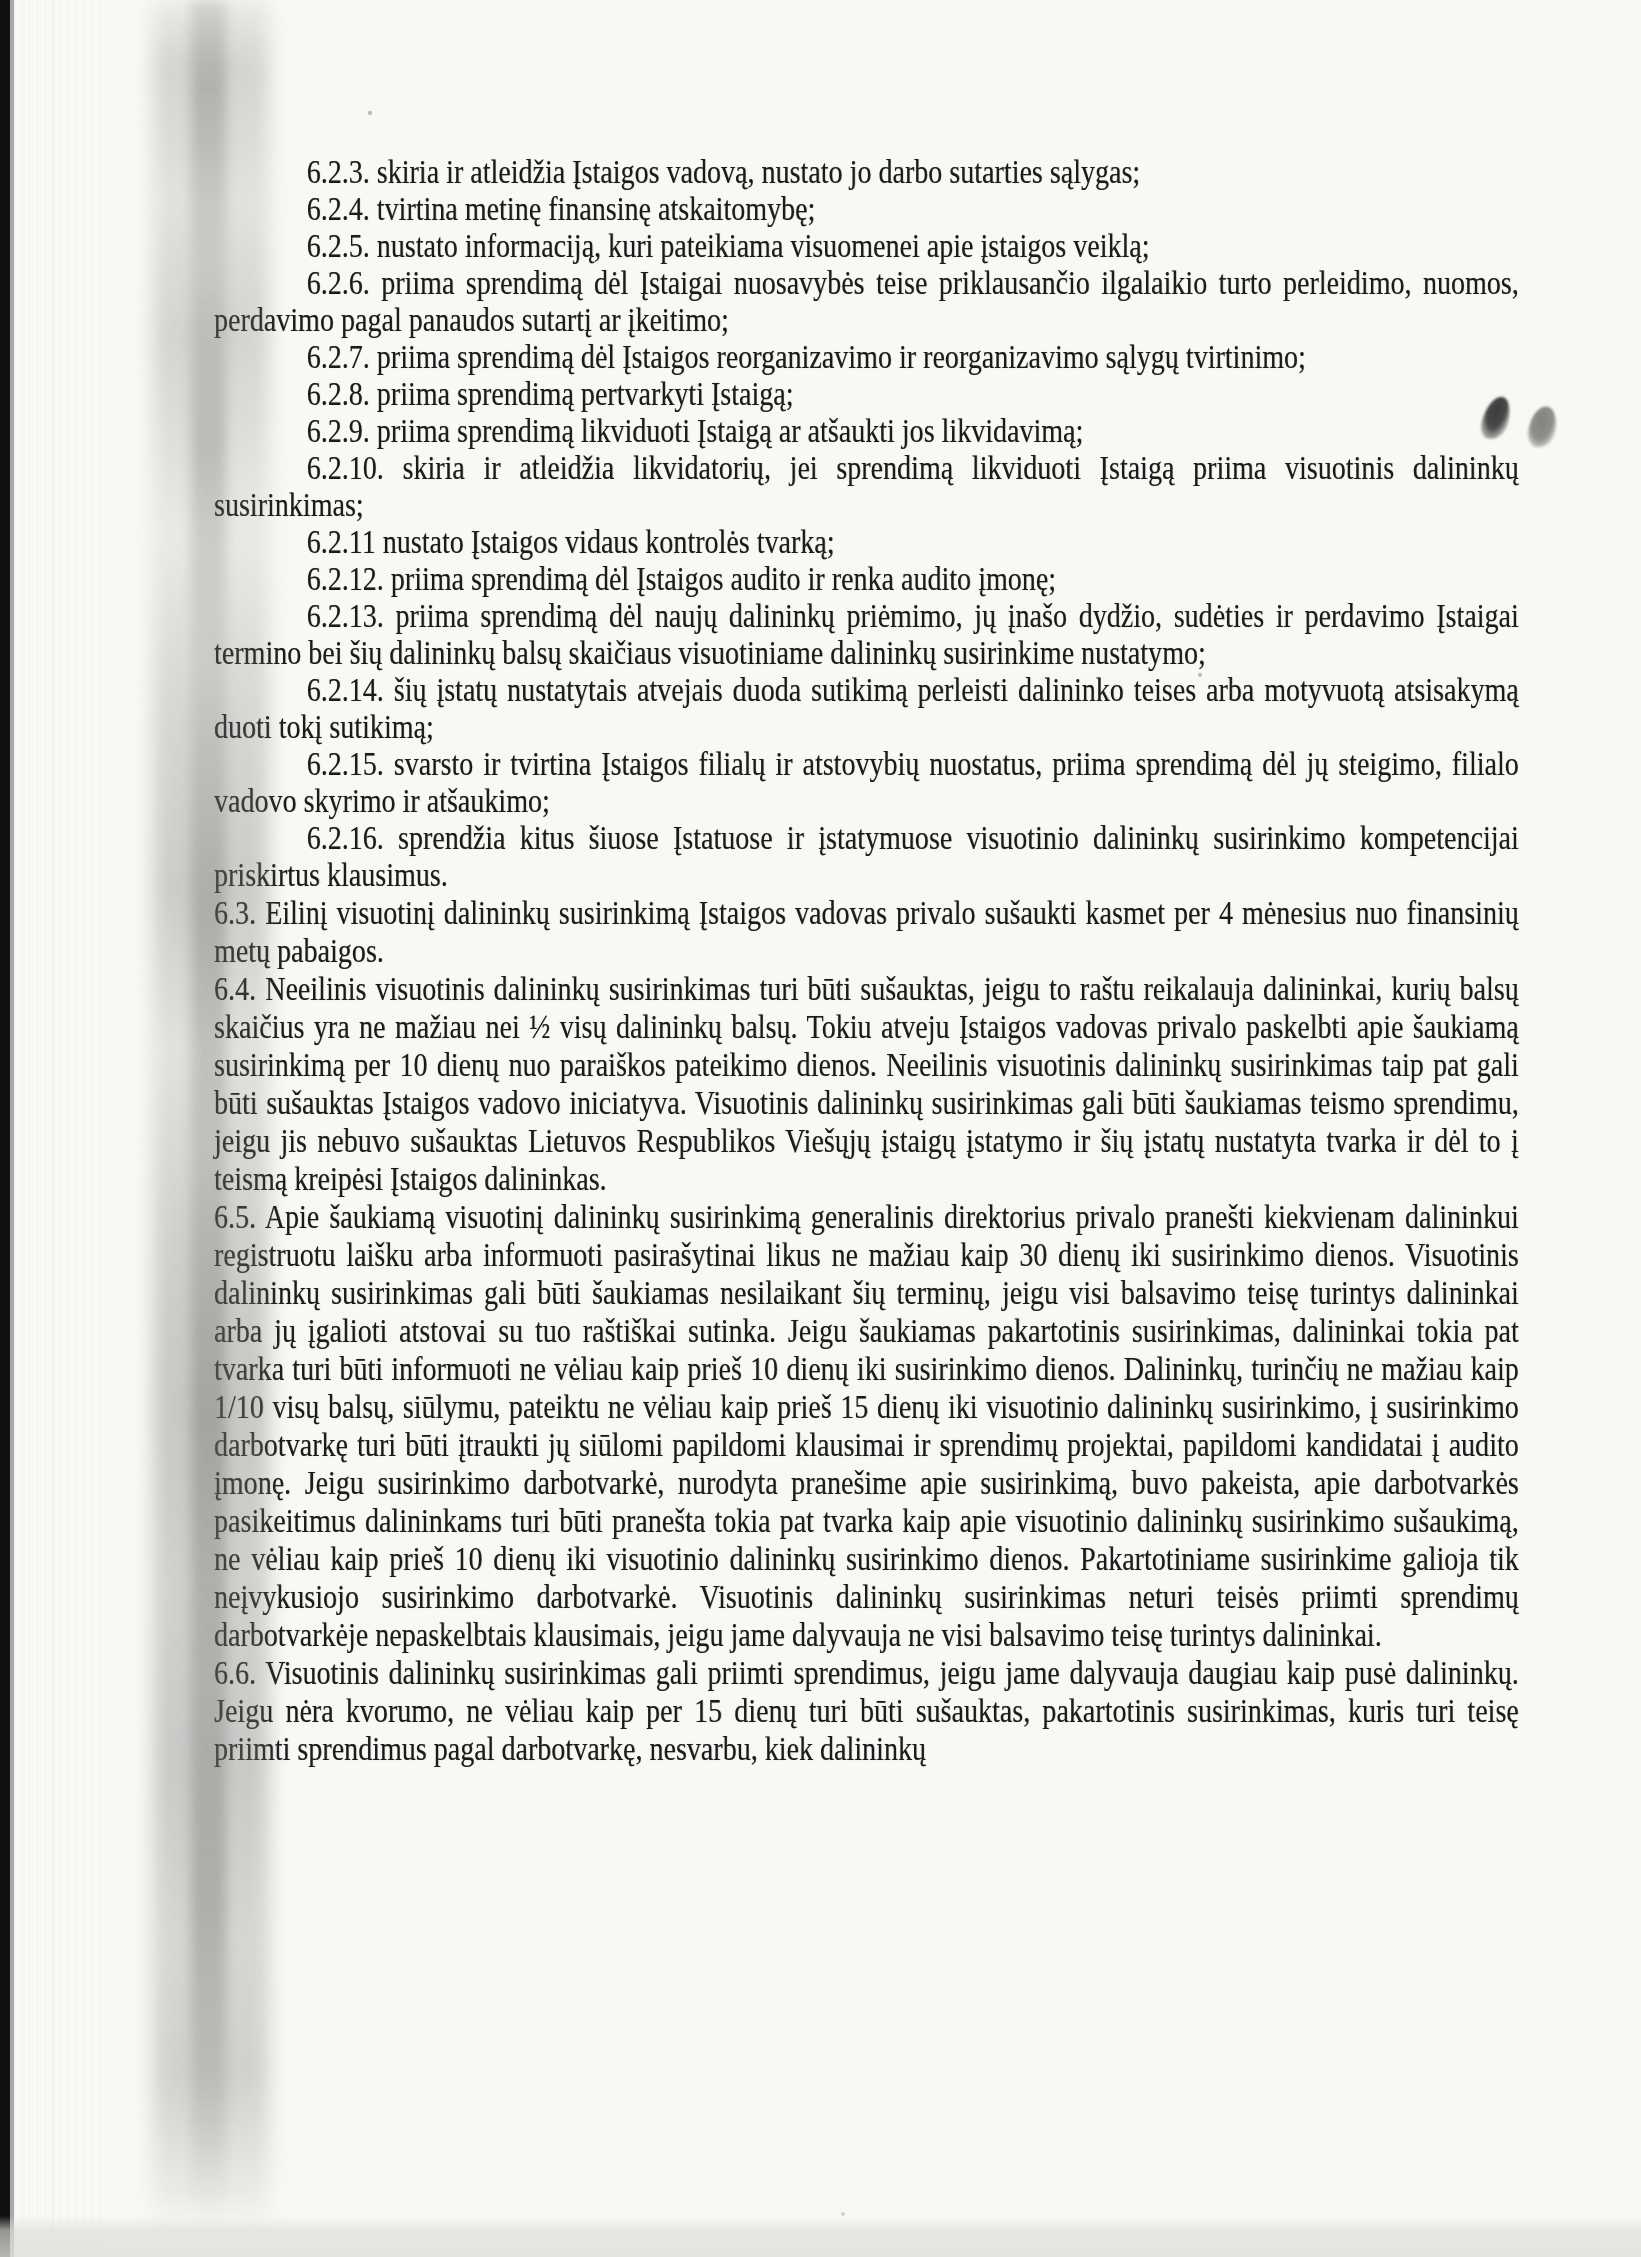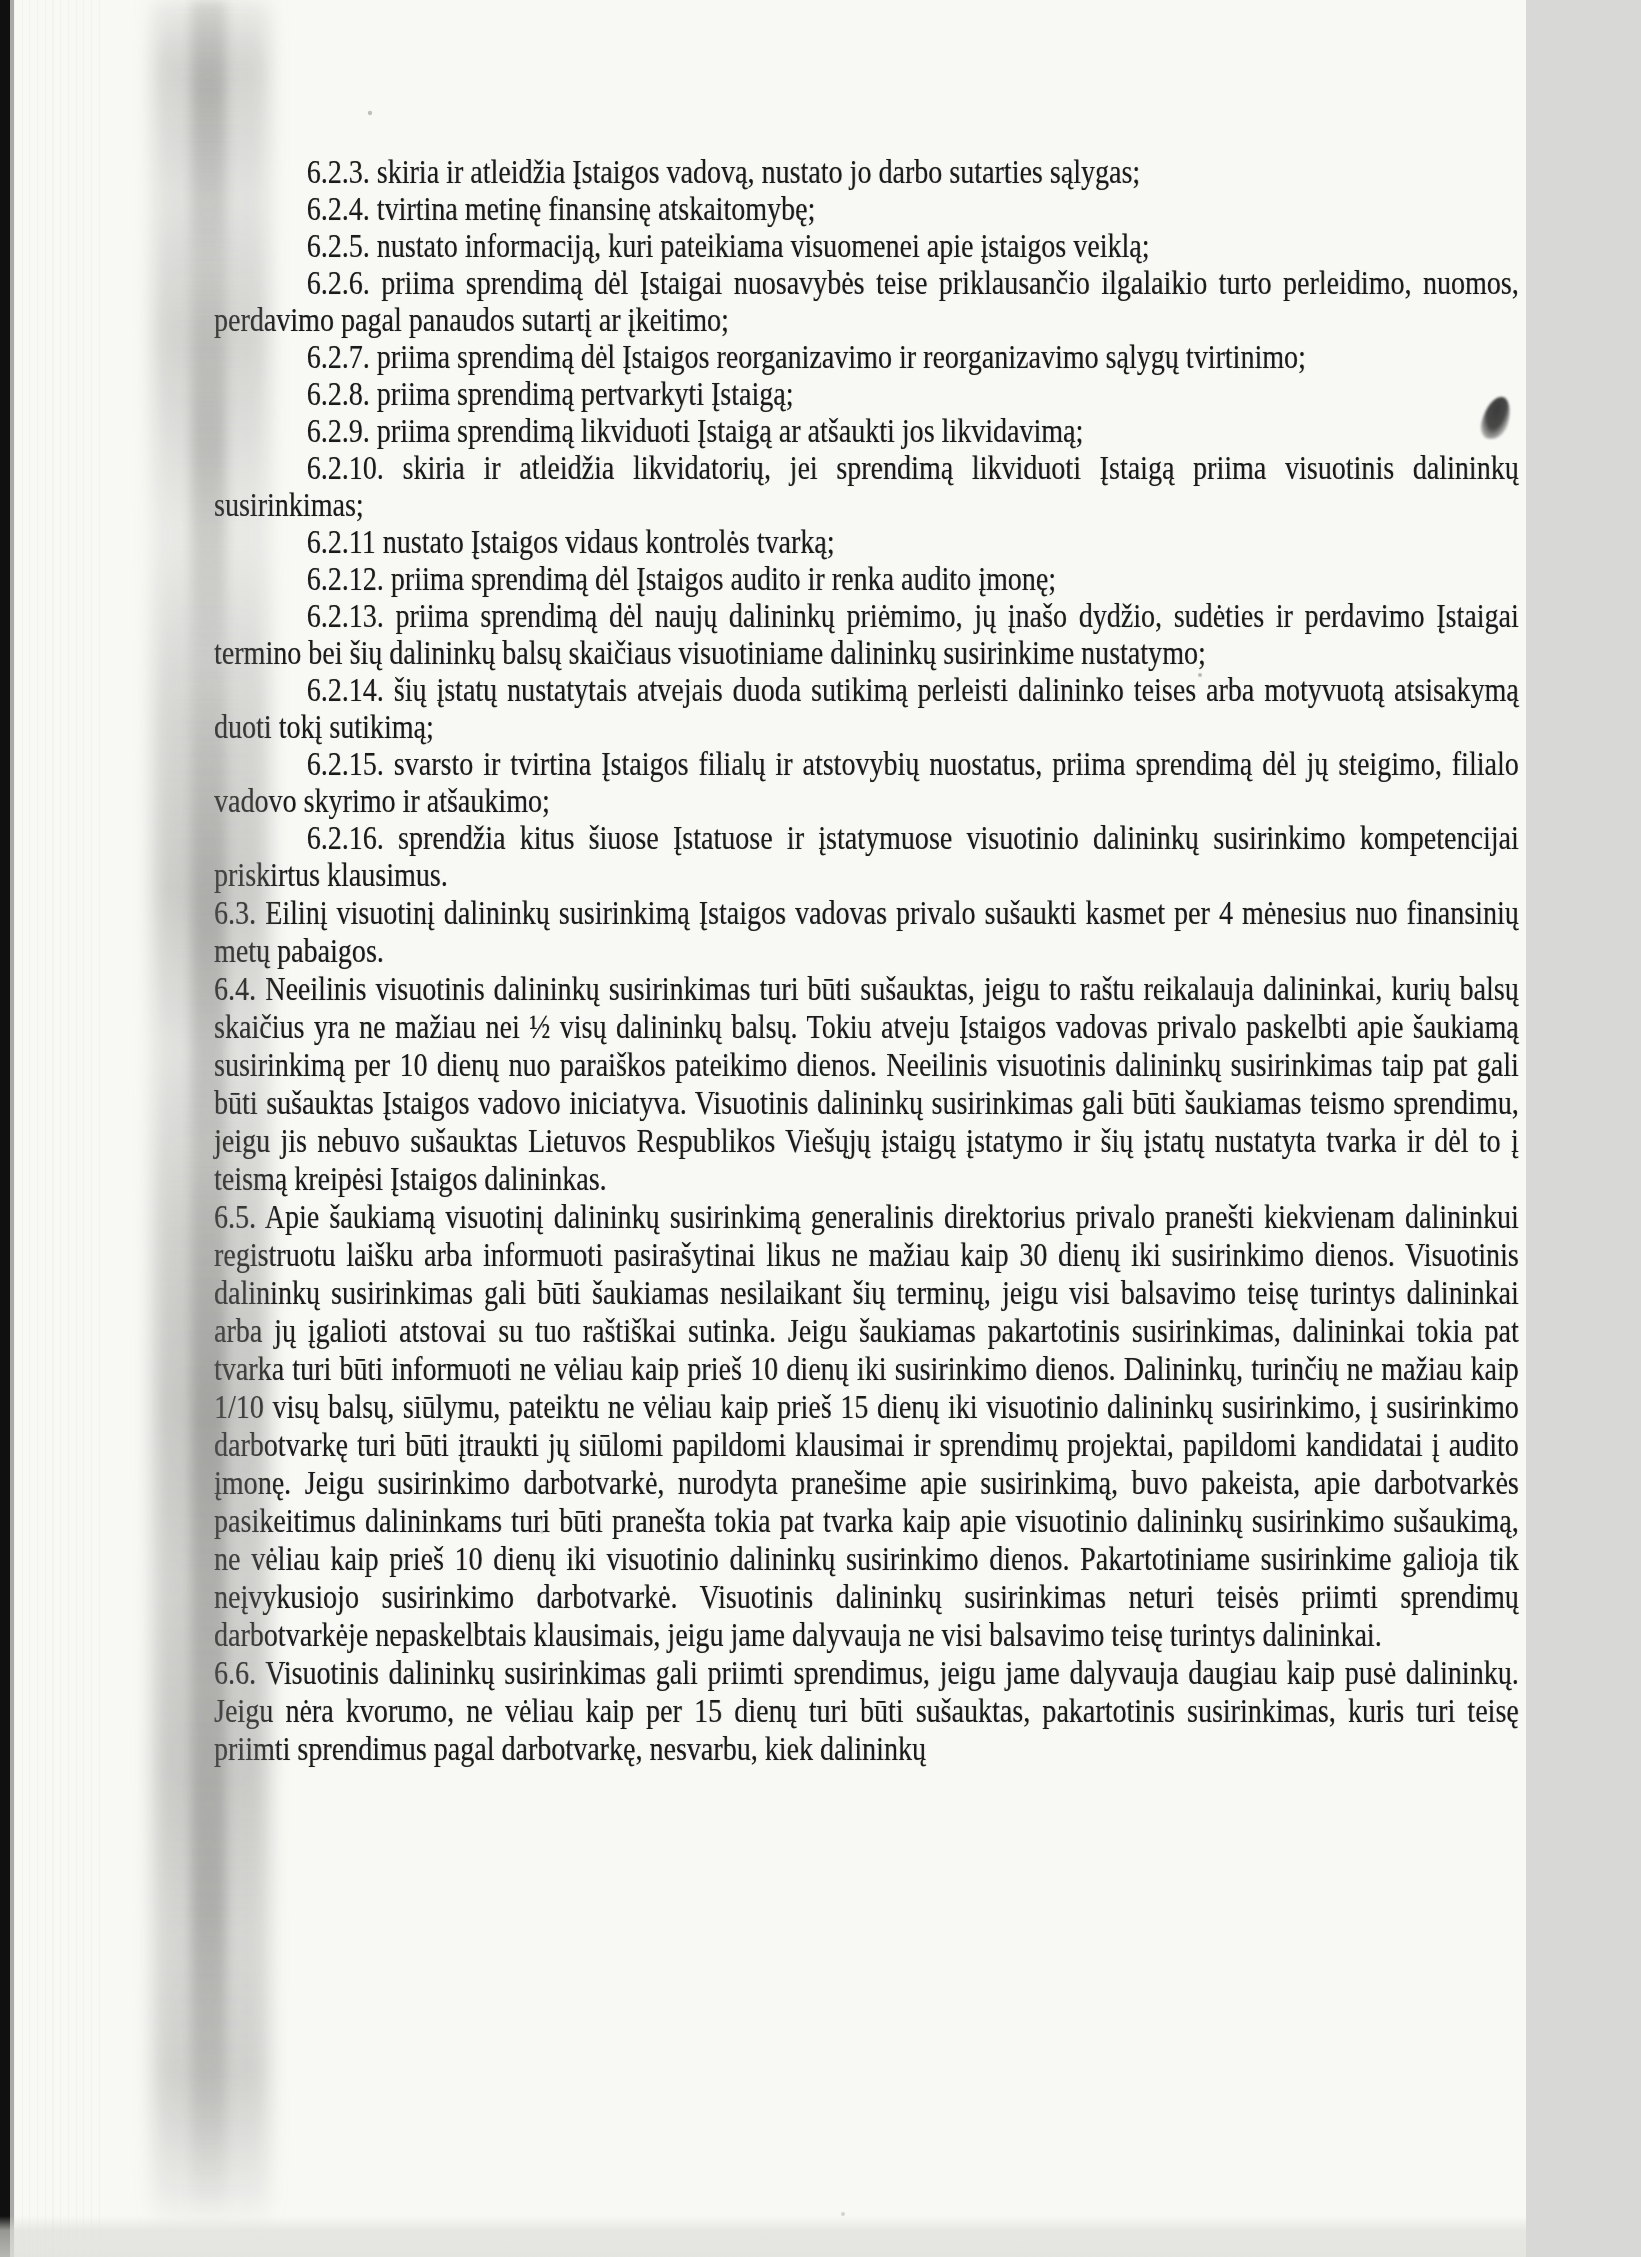--- a/index.html
+++ b/index.html
@@ -1,18 +1,18 @@
 <!DOCTYPE html>
 <html style="--bg: #f8f8f5; --ink: #1b1b1b;"><head>
 <meta charset="utf-8">
 <style>
   html,body{margin:0;padding:0;background:#d8d8d6;}
   .page{
     position:relative;
-    width:1526px;height:2257px;
+    width:1641px;height:2257px;
     background:#f8f8f5;
     overflow:hidden;
     font-family:"Liberation Serif","DejaVu Serif",serif;
   }
   
   .text-column{
     position:absolute;left:214px;top:154px;
     width:1535px;                 
     transform:scaleX(0.85);       
     transform-origin:0 0;

